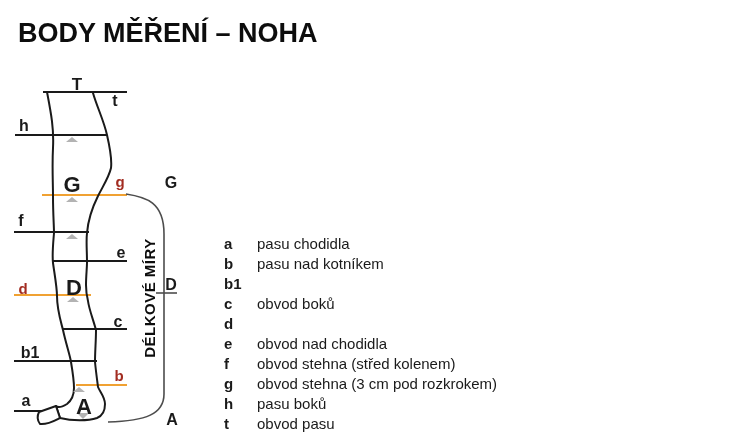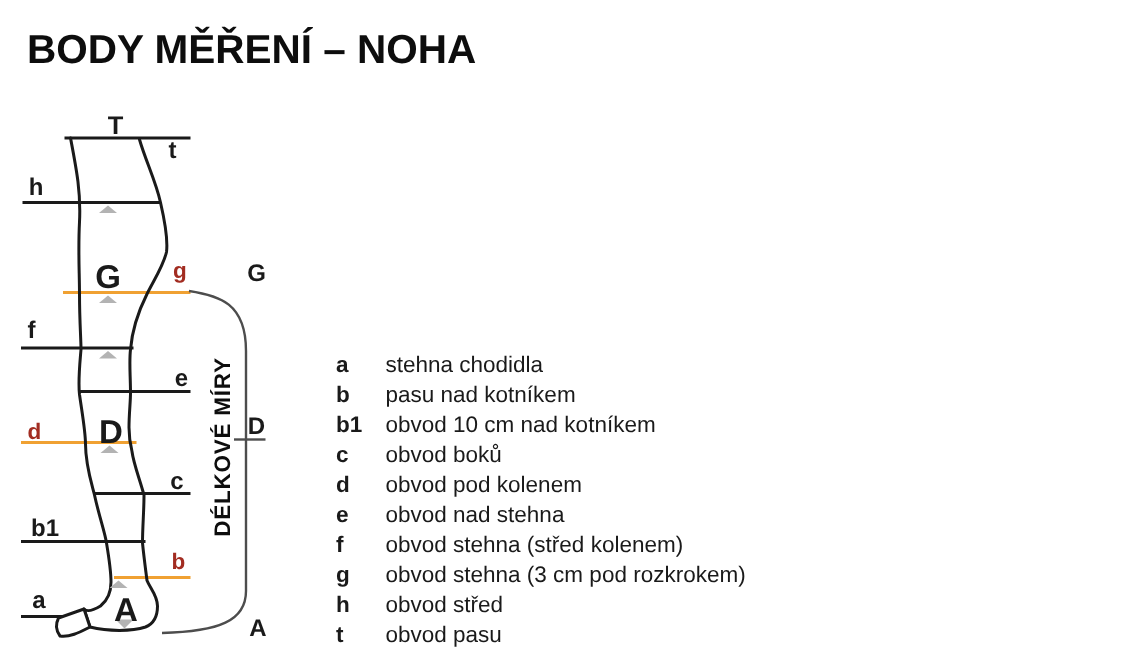--- a/index.html
+++ b/index.html
@@ -128,53 +128,51 @@
   <div class="mark big" style="left:84px;top:407px">A</div>
 
   <div class="mark bracket-lbl" style="left:171px;top:183px">G</div>
   <div class="mark bracket-lbl" style="left:171px;top:285px">D</div>
   <div class="mark bracket-lbl" style="left:172px;top:420px">A</div>
   <div class="axis-label">DÉLKOVÉ MÍRY</div>
 
   <div class="legend">
     <div class="legend-row">
         <span class="legend-key">a</span>
-        <span class="legend-text">stehna chodidla</span>
+        <span class="legend-text">pasu chodidla</span>
       </div>
     <div class="legend-row">
         <span class="legend-key">b</span>
         <span class="legend-text">pasu nad kotníkem</span>
       </div>
     <div class="legend-row">
         <span class="legend-key">b1</span>
-        <span class="legend-text">obvod 10 cm nad kotníkem</span>
       </div>
     <div class="legend-row">
         <span class="legend-key">c</span>
         <span class="legend-text">obvod boků</span>
       </div>
     <div class="legend-row">
         <span class="legend-key">d</span>
-        <span class="legend-text">obvod pod kolenem</span>
       </div>
     <div class="legend-row">
         <span class="legend-key">e</span>
-        <span class="legend-text">obvod nad stehna</span>
+        <span class="legend-text">obvod nad chodidla</span>
       </div>
     <div class="legend-row">
         <span class="legend-key">f</span>
         <span class="legend-text">obvod stehna (střed kolenem)</span>
       </div>
     <div class="legend-row">
         <span class="legend-key">g</span>
         <span class="legend-text">obvod stehna (3 cm pod rozkrokem)</span>
       </div>
     <div class="legend-row">
         <span class="legend-key">h</span>
-        <span class="legend-text">obvod střed</span>
+        <span class="legend-text">pasu boků</span>
       </div>
     <div class="legend-row">
         <span class="legend-key">t</span>
         <span class="legend-text">obvod pasu</span>
       </div>
   </div>
 
 </div>
 
 </body></html>

